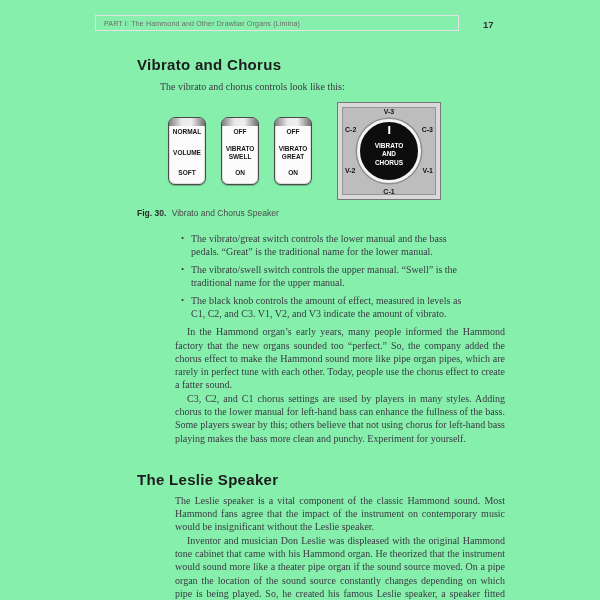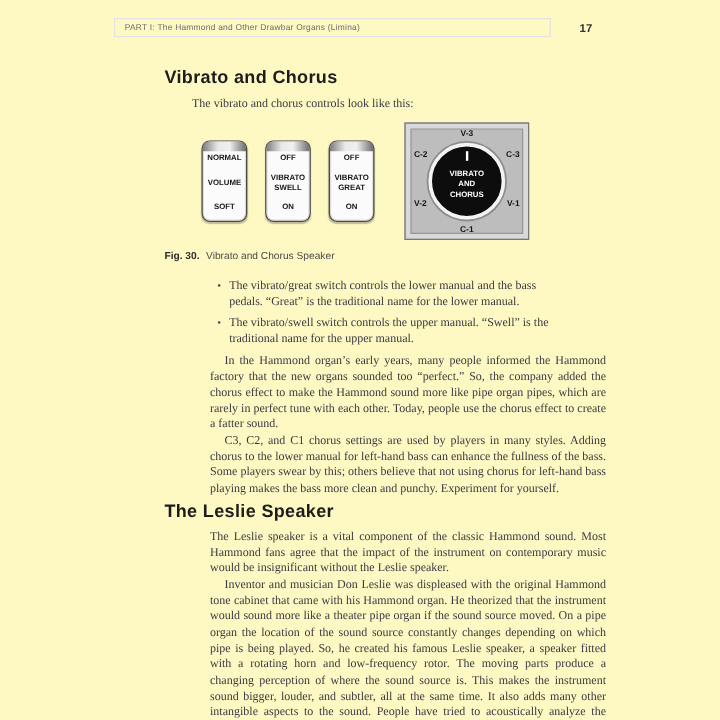--- a/index.html
+++ b/index.html
@@ -1,17 +1,17 @@
 <!DOCTYPE html>
 <html><head>
 <meta charset="utf-8">
 <style>
   html,body { margin:0; padding:0; background:#ffffff; }
   .page {
-    position:relative; width:600px; height:600px; background:#fef9c3;
+    position:relative; width:600px; height:600px; background:#86efac;
     font-family:"Liberation Serif", serif; color:#3a3a42; overflow:hidden;
   }
   
   .header { position:absolute; top:15px; left:95px; display:flex; align-items:flex-start; }
   .running-box {
     border:1px solid #e3e3e3; width:346px; padding:4px 8px 3px;
     font-family:"Liberation Sans", sans-serif; font-size:7px; color:#6b6b6b; letter-spacing:.2px;
   }
   .page-num {
     font-family:"Liberation Sans", sans-serif; font-weight:bold; font-size:9.5px;
@@ -71,21 +71,21 @@
   
   .caption { margin-top:8px; font-family:"Liberation Sans", sans-serif; font-size:8.5px; color:#4a4a4a; }
   .caption .fig-label { font-weight:bold; color:#2a2a2a; }
   .caption .fig-text { margin-left:3px; }
   .bullets { list-style:none; margin:14px 0 0 44px; padding:0; width:292px; font-size:10px; line-height:13px; }
   .bullets li { position:relative; padding-left:10px; margin-bottom:5px; }
   .bullets li::before { content:"•"; position:absolute; left:0; top:-0.5px; font-size:9px; color:#3a3a42; }
   .para { width:330px; margin:0 0 0 38px; font-size:10px; line-height:13.3px; text-align:justify; }
   .para.first { margin-top:5px; }
   .para.indent { text-indent:12px; }
-  .section2-title { margin-top:4px; margin-bottom:6px; }
+  .section2-title { margin-top:26px; margin-bottom:6px; }
 </style>
 </head>
 <body>
 
 <div class="page">
 
   <div class="header">
     <div class="running-box">PART I: The Hammond and Other Drawbar Organs (Limina)</div>
     <div class="page-num">17</div>
   </div>
@@ -137,20 +137,21 @@
     </div>
 
     <div class="caption">
       <span class="fig-label">Fig. 30.</span>
       <span class="fig-text">Vibrato and Chorus Speaker</span>
     </div>
 
     <ul class="bullets">
       <li>The vibrato/great switch controls the lower manual and the bass pedals. “Great” is the traditional name for the lower manual.</li>
       <li>The vibrato/swell switch controls the upper manual. “Swell” is the traditional name for the upper manual.</li>
+      <li>The black knob controls the amount of effect, measured in levels as C1, C2, and C3. V1, V2, and V3 indicate the amount of vibrato.</li>
     </ul>
 
     <p class="para indent first">In the Hammond organ’s early years, many people informed the Hammond factory that the new organs sounded too “perfect.” So, the company added the chorus effect to make the Hammond sound more like pipe organ pipes, which are rarely in perfect tune with each other. Today, people use the chorus effect to create a fatter sound.</p>
     <p class="para indent">C3, C2, and C1 chorus settings are used by players in many styles. Adding chorus to the lower manual for left-hand bass can enhance the fullness of the bass. Some players swear by this; others believe that not using chorus for left-hand bass playing makes the bass more clean and punchy. Experiment for yourself.</p>
 
     <h1 class="section-title section2-title">The Leslie Speaker</h1>
     <p class="para">The Leslie speaker is a vital component of the classic Hammond sound. Most Hammond fans agree that the impact of the instrument on contemporary music would be insignificant without the Leslie speaker.</p>
     <p class="para indent">Inventor and musician Don Leslie was displeased with the original Hammond tone cabinet that came with his Hammond organ. He theorized that the instrument would sound more like a theater pipe organ if the sound source moved. On a pipe organ the location of the sound source constantly changes depending on which pipe is being played. So, he created his famous Leslie speaker, a speaker fitted with a rotating horn and low-frequency rotor. The moving parts produce a changing perception of where the sound source is. This makes the instrument sound bigger, louder, and subtler, all at the same time. It also adds many other intangible aspects to the sound. People have tried to acoustically analyze the effect of the speaker using scientific terms such as “the Doppler effect.” Don Leslie’s explanation is simply that it creates motion.</p>
 
   </div>

